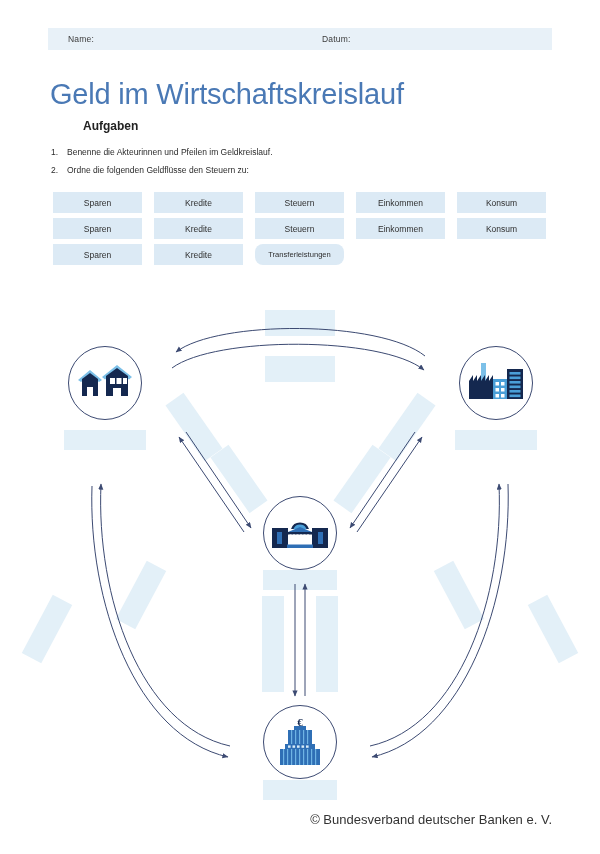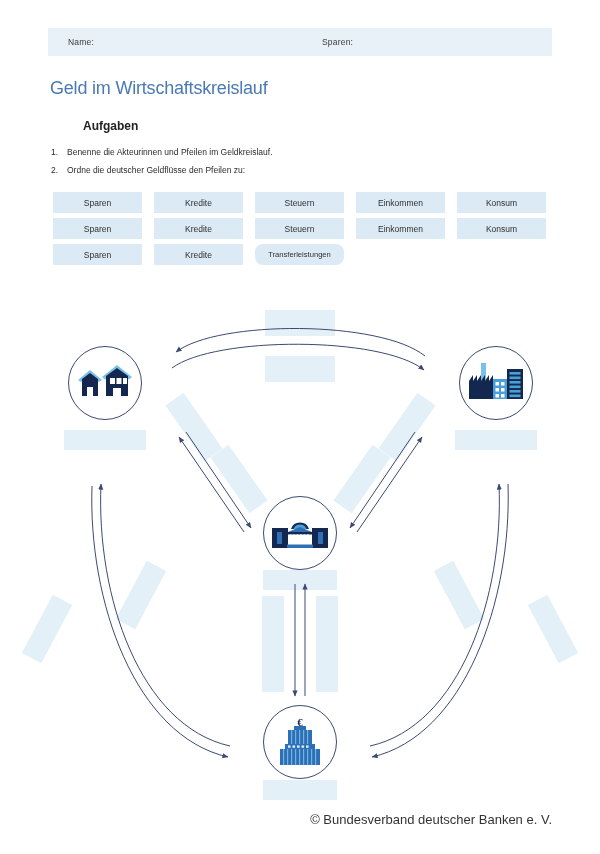--- a/index.html
+++ b/index.html
@@ -15,40 +15,40 @@
     color: #2b2b2b;
     overflow: hidden;
   }
 
   
   .name-bar {
     position: absolute;
     left: 48px;
     top: 28px;
     width: 504px;
-    height: 28px;
+    height: 22px;
     background: #e8f1f8;
   }
   .name-bar .nb-label {
     position: absolute;
     top: 50%;
     transform: translateY(-50%);
     font-size: 8.5px;
     color: #3b3b3b;
     letter-spacing: .2px;
   }
   .nb-name { left: 20px; }
   .nb-date { left: 274px; }
 
   
   .page-title {
     position: absolute;
     left: 50px;
     top: 78px;
-    font-size: 18px;
+    font-size: 29px;
     font-weight: 400;
     color: #4a79b5;
     letter-spacing: -.2px;
   }
   .sub-title {
     position: absolute;
     left: 51px;
     top: 119px;
     font-size: 12px;
     font-weight: 700;
@@ -149,34 +149,34 @@
     font-size: 13px;
     color: #333;
     white-space: nowrap;
   }
 </style>
 </head>
 <body>
 
 <div class="name-bar">
   <span class="nb-label nb-name">Name:</span>
-  <span class="nb-label nb-date">Sparen:</span>
+  <span class="nb-label nb-date">Datum:</span>
 </div>
 
 <div class="page-title">Geld im Wirtschaftskreislauf</div>
 <div class="sub-title">Aufgaben</div>
 
 <div class="tasks">
   <div class="task-row">
     <span class="task-num">1.</span>
     <span class="task-text">Benenne die Akteurinnen und Pfeilen im Geldkreislauf.</span>
   </div>
   <div class="task-row">
     <span class="task-num">2.</span>
-    <span class="task-text">Ordne die deutscher Geldflüsse den Pfeilen zu:</span>
+    <span class="task-text">Ordne die folgenden Geldflüsse den Steuern zu:</span>
   </div>
 </div>
 
 <div class="chip-grid">
   <div class="chip-row">
     <div class="chip">Sparen</div>
     <div class="chip">Kredite</div>
     <div class="chip">Steuern</div>
     <div class="chip">Einkommen</div>
     <div class="chip">Konsum</div>

